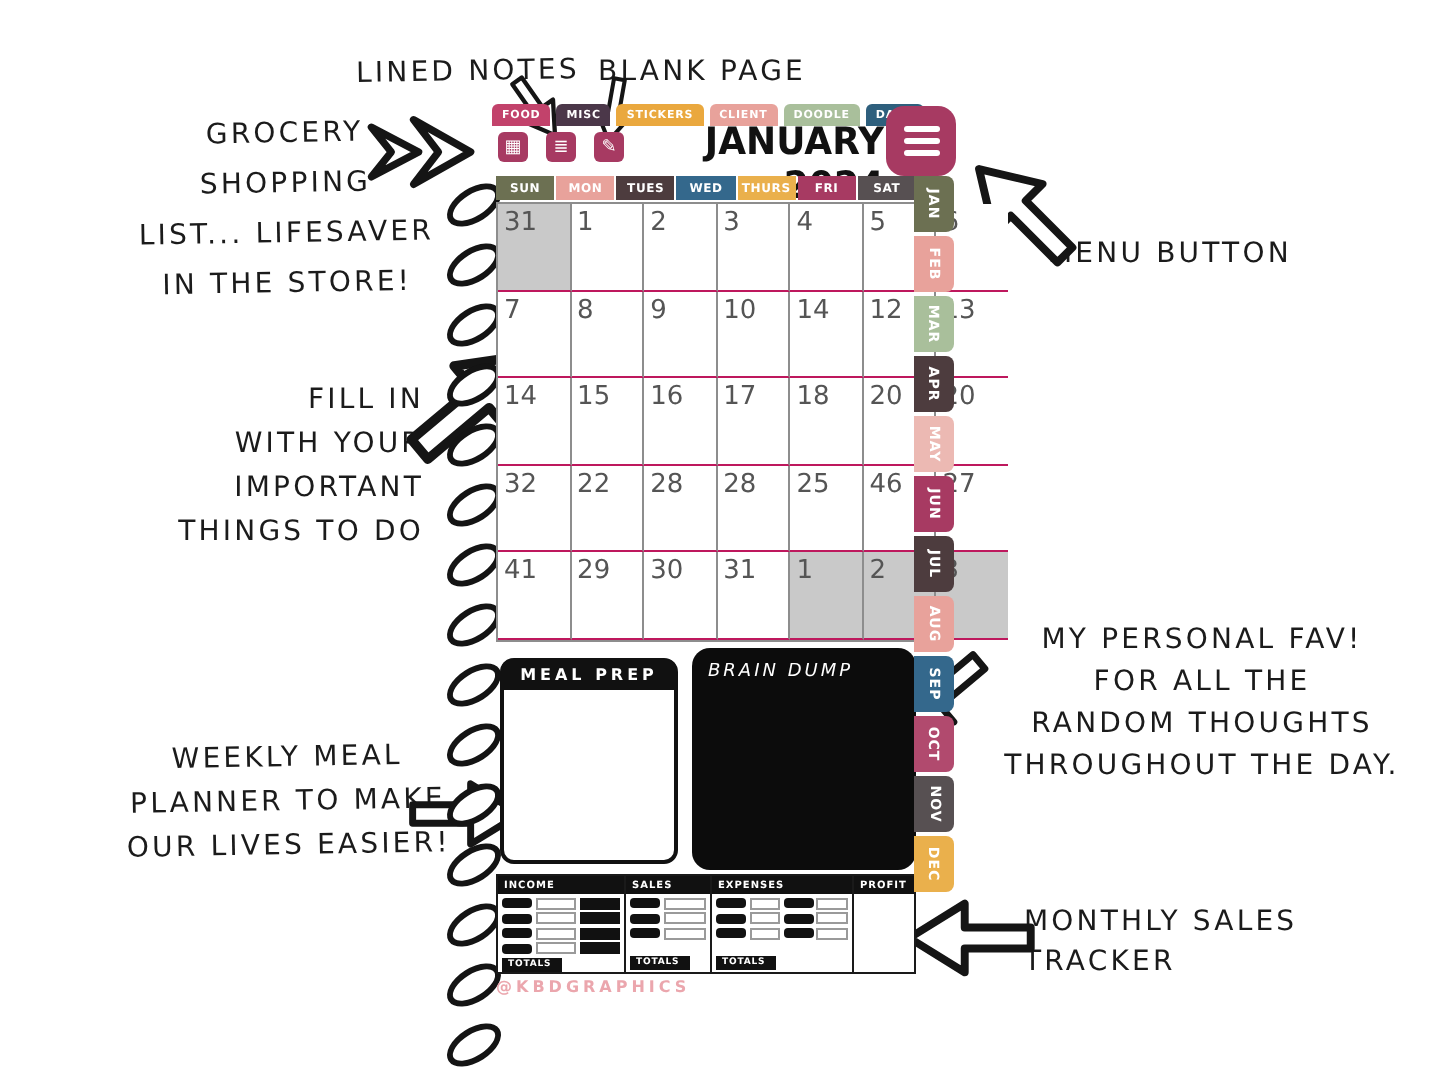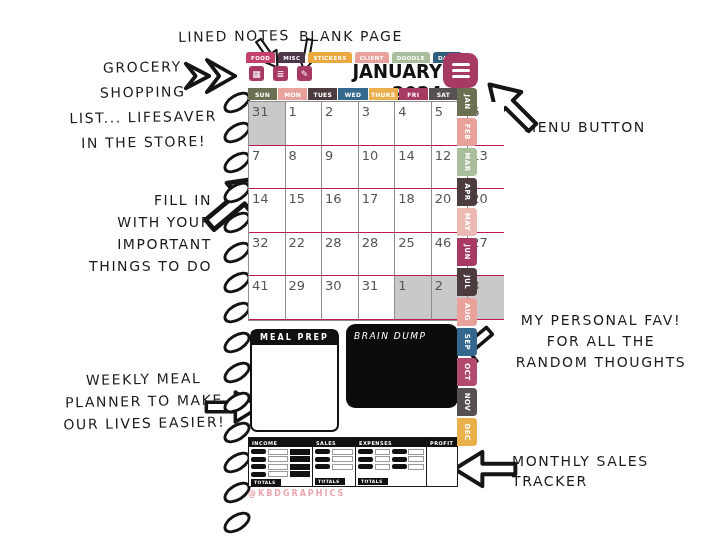--- a/index.html
+++ b/index.html
@@ -61,21 +61,21 @@
   .cell{border-right:1px solid #8d8d8d;border-bottom:1px solid #be185d;padding:2px 16px 0 3px;
         font-size:13px;color:#555;background:#fff;}
   .cell:nth-child(7n){border-right:none;}
   .cell.muted{background:#c9c9c9;}
 
   
   #mealprep{position:absolute;left:4px;top:279px;width:89px;height:103px;background:#fff;
             border:2px solid #111;border-radius:7px;box-sizing:border-box;}
   #mealprep .mhead{background:#111;color:#fff;font-size:8px;font-weight:bold;text-align:center;
                    letter-spacing:2px;padding:3px 0;border-radius:4px 4px 0 0;margin:-1px;}
-  #braindump{position:absolute;left:100px;top:274px;width:112px;height:84px;background:#0c0c0c;
+  #braindump{position:absolute;left:100px;top:274px;width:112px;height:111px;background:#0c0c0c;
              border-radius:9px;color:#fff;box-sizing:border-box;padding:7px 8px;}
   #braindump .bhead{font-size:9px;font-style:italic;letter-spacing:1.5px;}
 
   
   #tracker{position:absolute;left:2px;top:387px;width:210px;height:50px;background:#fff;
            border:1.5px solid #1a1a1a;box-sizing:border-box;display:flex;}
   .trk-col{border-right:1px solid #1a1a1a;display:flex;flex-direction:column;padding:0;}
   .trk-col:last-child{border-right:none;}
   .trk-head{background:#111;color:#fff;font-size:5px;font-weight:bold;letter-spacing:.5px;
             padding:1.5px 3px;}
@@ -120,20 +120,21 @@
   <div class="note" id="note-fillin">
     <div>FILL IN</div>
     <div>WITH YOUR</div>
     <div>IMPORTANT</div>
     <div>THINGS TO DO</div>
   </div>
   <div class="note" id="note-fav">
     <div>MY PERSONAL FAV!</div>
     <div>FOR ALL THE</div>
     <div>RANDOM THOUGHTS</div>
+    <div>THROUGHOUT THE DAY.</div>
   </div>
   <div class="note" id="note-meal">
     <div>WEEKLY MEAL</div>
     <div>PLANNER TO MAKE</div>
     <div>OUR LIVES EASIER!</div>
   </div>
   <div class="note" id="note-sales">
     <div>MONTHLY SALES</div>
     <div>TRACKER</div>
   </div>

